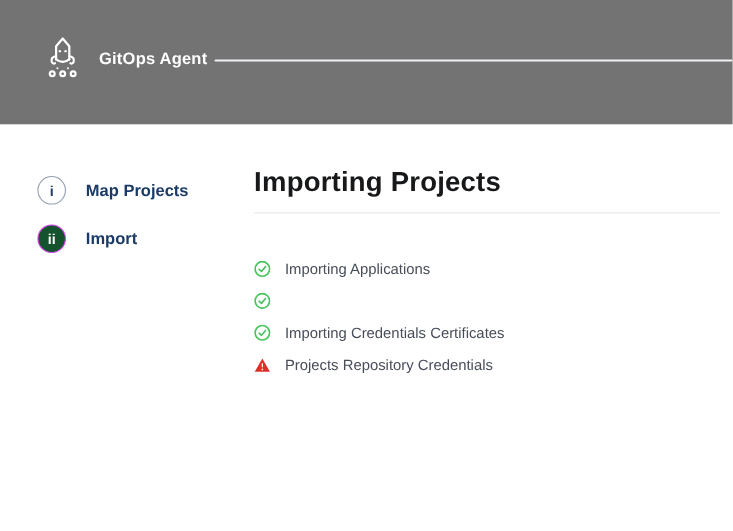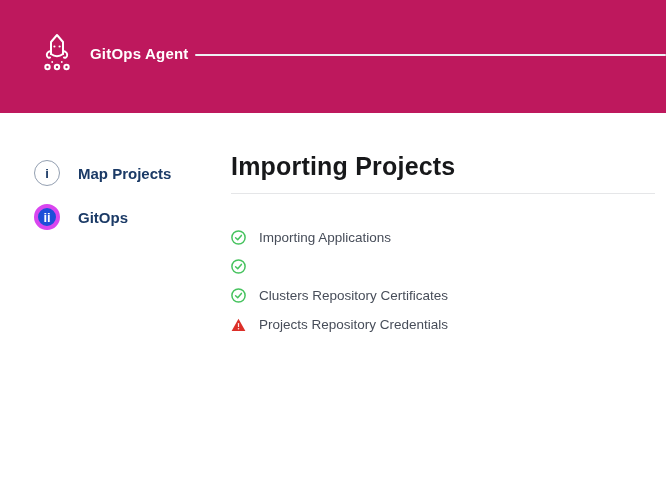--- a/index.html
+++ b/index.html
@@ -8,21 +8,21 @@
     font-family: "Liberation Sans", "DejaVu Sans", sans-serif;
     background: #ffffff;
     position: relative;
     overflow: hidden;
   }
   .page { position: absolute; inset: 0; width: 666px; height: 483px; }
 
   
   .header {
     position: absolute; left: 0; top: 0; width: 666px; height: 113px;
-    background: #be185d;
+    background: #737373;
   }
   .logo {
     position: absolute; left: 39px; top: 31px; width: 36px; height: 42px;
   }
   .app-title {
     position: absolute; left: 90px; top: 45px; height: 18px;
     color: #ffffff; font-size: 15px; font-weight: 700; letter-spacing: .2px;
     line-height: 18px; white-space: nowrap;
   }
   .header-rule {
@@ -39,39 +39,39 @@
   .step-circle {
     width: 26px; height: 26px; border-radius: 50%;
     display: flex; align-items: center; justify-content: center;
     font-size: 13px; font-weight: 600; font-style: normal;
     flex: 0 0 26px;
   }
   .step-circle.visited {
     background: #ffffff; border: 1px solid #939fb1; color: #1b3a66;
   }
   .step-circle.active {
-    background: #1d4ed8; border: 4px solid #d946ef; color: #ffffff; text-align: center;
+    background: #14532d; border: 1px solid #d946ef; color: #ffffff; text-align: center;
   }
   .step-label {
     margin-left: 18px; font-size: 15px; font-weight: 700; color: #1b3a66;
     white-space: nowrap;
   }
 
   
   .main { position: absolute; left: 231px; top: 150px; right: 11px; }
   .main-title {
     font-size: 25px; font-weight: 700; color: #17181a; line-height: 32px;
     letter-spacing: .2px;
   }
   .main-divider {
     margin-top: 11px; height: 1px; background: #e5e6e8; width: 100%;
   }
   .status-list { margin-top: 29px; list-style: none; }
   .status-row {
-    display: flex; align-items: center; height: 29px;
+    display: flex; align-items: flex-end; height: 29px;
   }
   .status-icon {
     width: 15px; height: 15px; flex: 0 0 15px;
     display: flex; align-items: center; justify-content: center;
   }
   .status-icon svg { display: block; }
   .status-label {
     margin-left: 13px; font-size: 13.5px; color: #474d59; white-space: nowrap;
   }
 </style>
@@ -105,21 +105,21 @@
     <div class="header-rule"></div>
   </div>
 
   <div class="wizard">
     <div class="step">
       <span class="step-circle visited">i</span>
       <span class="step-label">Map Projects</span>
     </div>
     <div class="step">
       <span class="step-circle active">ii</span>
-      <span class="step-label">GitOps</span>
+      <span class="step-label">Import</span>
     </div>
   </div>
 
   <div class="main">
     <h1 class="main-title">Importing Projects</h1>
     <div class="main-divider"></div>
 
     <ul class="status-list">
 
       <li class="status-row">
@@ -146,21 +146,21 @@
 
 
       <li class="status-row">
         <span class="status-icon success">
           <svg class="check-svg" width="15" height="15" viewBox="0 0 15 15">
               <circle cx="7.5" cy="7.5" r="6.6" fill="none" stroke="#47c35f" stroke-width="1.5"></circle>
               <path d="M4.6 7.8 L6.7 9.8 L10.4 5.4" fill="none" stroke="#47c35f" stroke-width="1.5" stroke-linecap="round" stroke-linejoin="round"></path>
             </svg>
 
         </span>
-        <span class="status-label">Clusters Repository Certificates</span>
+        <span class="status-label">Importing Credentials Certificates</span>
       </li>
 
       <li class="status-row">
         <span class="status-icon error">
 
           <svg class="triangle-svg" width="15" height="14" viewBox="0 0 15 14">
               <path d="M7.5 0.8 L14.4 13 L0.6 13 Z" fill="#dc2f28"></path>
               <rect x="6.9" y="5" width="1.2" height="4" rx="0.6" fill="#fdecea"></rect>
               <circle cx="7.5" cy="10.8" r="0.8" fill="#fdecea"></circle>
             </svg>

